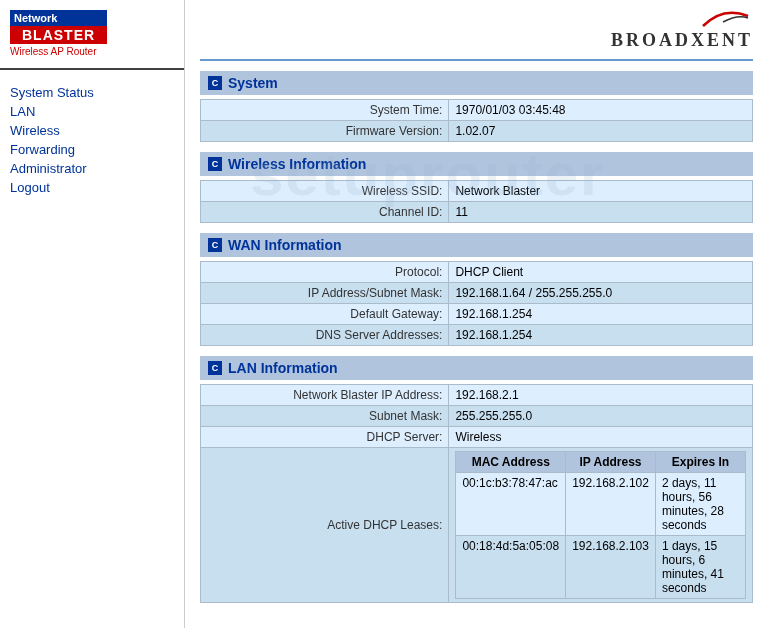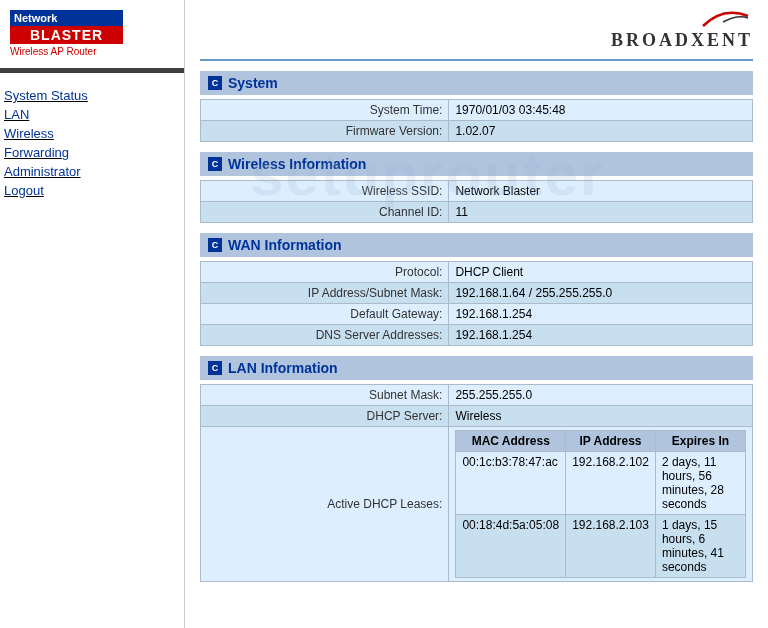--- a/index.html
+++ b/index.html
@@ -10,54 +10,53 @@
       width: 185px;
       min-height: 628px;
       background: #fff;
       border-right: 1px solid #ccc;
       padding-top: 0;
       flex-shrink: 0;
     }
     #logo-area {
       background: #fff;
       padding: 10px;
-      border-bottom: 5px solid #404040;
+      border-bottom: 2px solid #404040;
     }
     .logo-box {
       background: #fff;
       display: inline-block;
     }
     .logo-network {
       background: #003399;
       color: #fff;
       font-weight: bold;
       font-size: 11px;
       padding: 2px 4px;
       display: block;
     }
     .logo-blaster {
       background: #cc0000;
       color: #fff;
       font-weight: bold;
       font-size: 14px;
-      padding: 1px 20px;
+      padding: 1px 12px;
       display: block;
       letter-spacing: 1px;
       text-align: center;
     }
     .logo-sub {
       font-size: 10px;
       color: #333;
       margin-top: 2px;
     }
     .logo-sub span { color: #cc0000; }
 
     #nav {
-      padding: 15px 4px;
-      text-decoration: underline;
+      padding: 15px 10px;
     }
     #nav a {
       display: block;
       color: #003399;
       text-decoration: none;
       margin-bottom: 4px;
       font-size: 13px;
     }
 
     
@@ -278,20 +277,24 @@
     </tr>
   </tbody>
     </table>
 
   <div class="section-header">
     <span class="icon">C</span>
     <h2>LAN Information</h2>
   </div>
   <table class="info-table">
     <tbody>
+        <tr>
+      <td class="label">Network Blaster IP Address:</td>
+      <td class="value">192.168.2.1</td>
+    </tr>
     <tr>
       <td class="label">Subnet Mask:</td>
       <td class="value">255.255.255.0</td>
     </tr>
     <tr>
       <td class="label">DHCP Server:</td>
       <td class="value">Wireless</td>
     </tr>
     <tr>
       <td class="label">Active DHCP Leases:</td>

